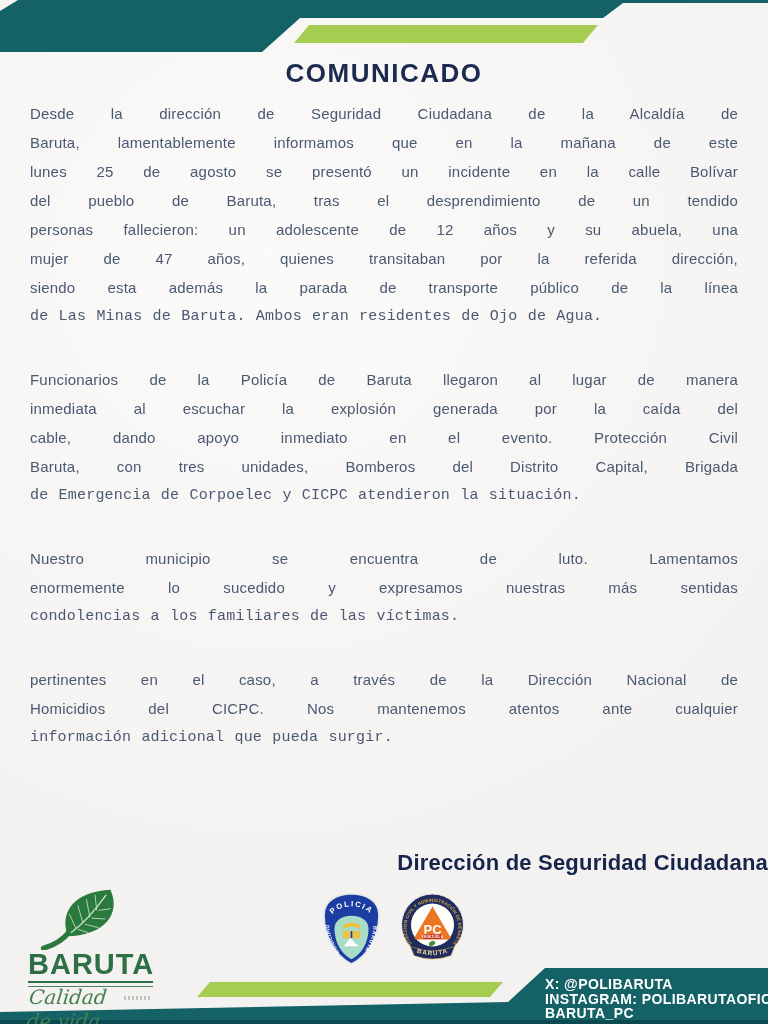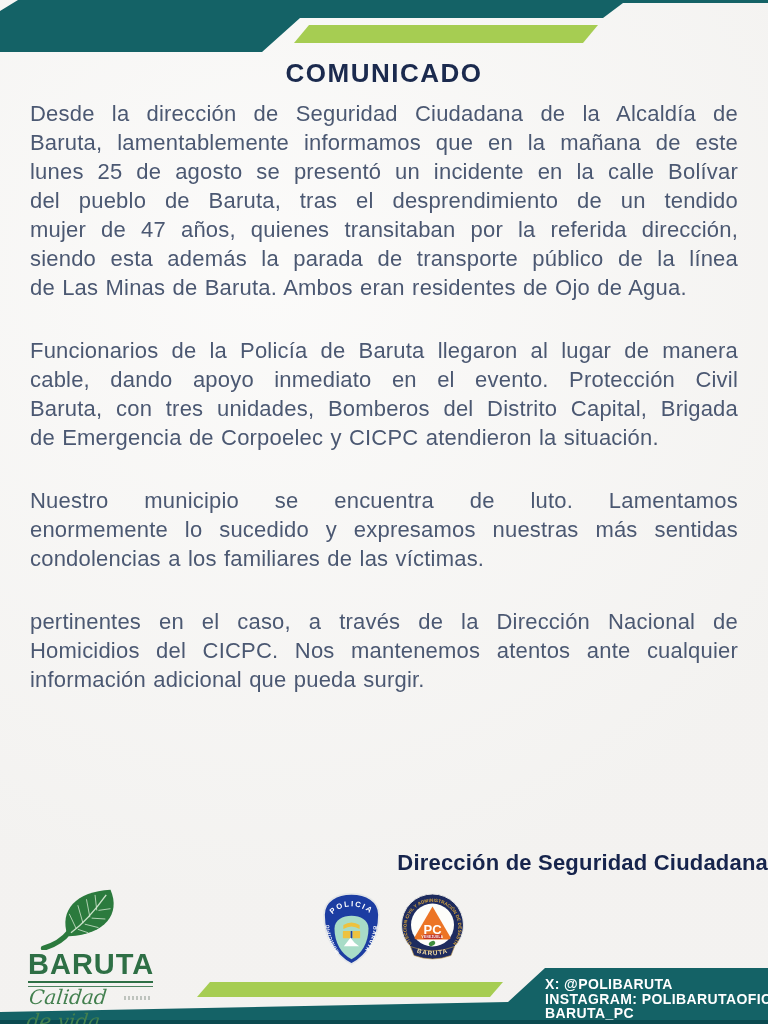--- a/index.html
+++ b/index.html
@@ -13,25 +13,25 @@
   svg.bg { position:absolute; inset:0; z-index:0; }
 
   .title {
     position:absolute; top:58px; left:0; right:0; z-index:2;
     text-align:center; font-size:26px; font-weight:800; letter-spacing:1.5px;
     color:#1b2a4e;
   }
   .body-text { position:absolute; top:99px; left:30px; right:30px; z-index:2; }
   .para { margin-bottom:34px; }
   .line {
-    font-size:22px; line-height:29px; height:29px; white-space:nowrap;
+    font-size:15px; line-height:29px; height:29px; white-space:nowrap;
     color:#4b5872; letter-spacing:.2px; word-spacing:1px;
     text-align:justify; text-align-last:justify;
   }
-  .line.last { text-align-last:left; }
+  .line.last { text-align-last:left;font-family:Liberation Mono, monospace; }
 
   .signature {
     position:absolute; top:850px; left:0; right:0; z-index:2;
     text-align:right; font-size:22px; font-weight:800; color:#16244c;
     letter-spacing:.2px;
   }
 
   
   .baruta-logo { position:absolute; left:26px; top:884px; width:140px; z-index:3; }
   .leaf { position:absolute; left:14px; top:4px; }
@@ -77,26 +77,28 @@
   </svg>
 
   <div class="title">COMUNICADO</div>
 
   <div class="body-text">
       <div class="para">
         <div class="line">Desde la dirección de Seguridad Ciudadana de la Alcaldía de</div>
         <div class="line">Baruta, lamentablemente informamos que en la mañana de este</div>
         <div class="line">lunes 25 de agosto se presentó un incidente en la calle Bolívar</div>
         <div class="line">del pueblo de Baruta, tras el desprendimiento de un tendido</div>
+        <div class="line">personas fallecieron: un adolescente de 12 años y su abuela, una</div>
         <div class="line">mujer de 47 años, quienes transitaban por la referida dirección,</div>
         <div class="line">siendo esta además la parada de transporte público de la línea</div>
         <div class="line last">de Las Minas de Baruta. Ambos eran residentes de Ojo de Agua.</div>
       </div>
       <div class="para">
         <div class="line">Funcionarios de la Policía de Baruta llegaron al lugar de manera</div>
+        <div class="line">inmediata al escuchar la explosión generada por la caída del</div>
         <div class="line">cable, dando apoyo inmediato en el evento. Protección Civil</div>
         <div class="line">Baruta, con tres unidades, Bomberos del Distrito Capital, Brigada</div>
         <div class="line last">de Emergencia de Corpoelec y CICPC atendieron la situación.</div>
       </div>
       <div class="para">
         <div class="line">Nuestro municipio se encuentra de luto. Lamentamos</div>
         <div class="line">enormemente lo sucedido y expresamos nuestras más sentidas</div>
         <div class="line last">condolencias a los familiares de las víctimas.</div>
       </div>
       <div class="para">

